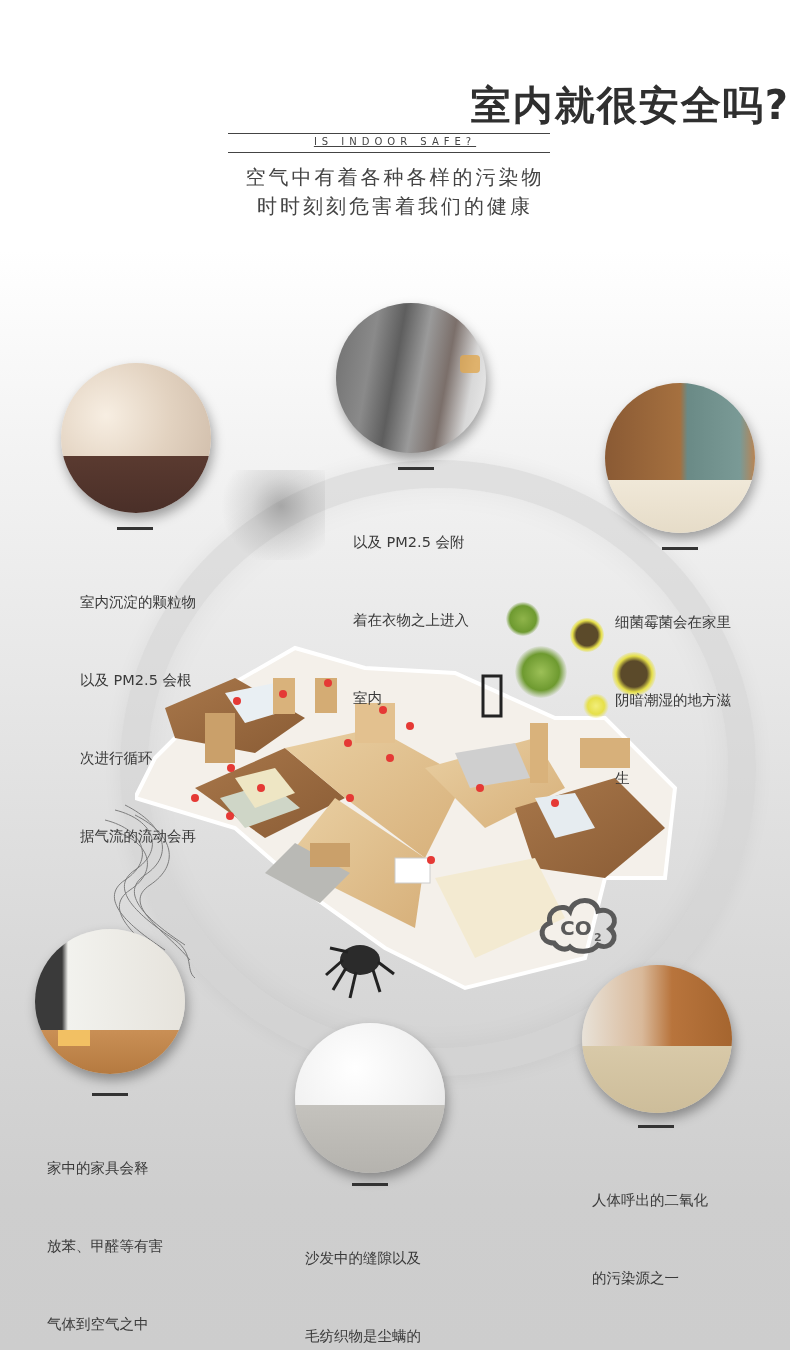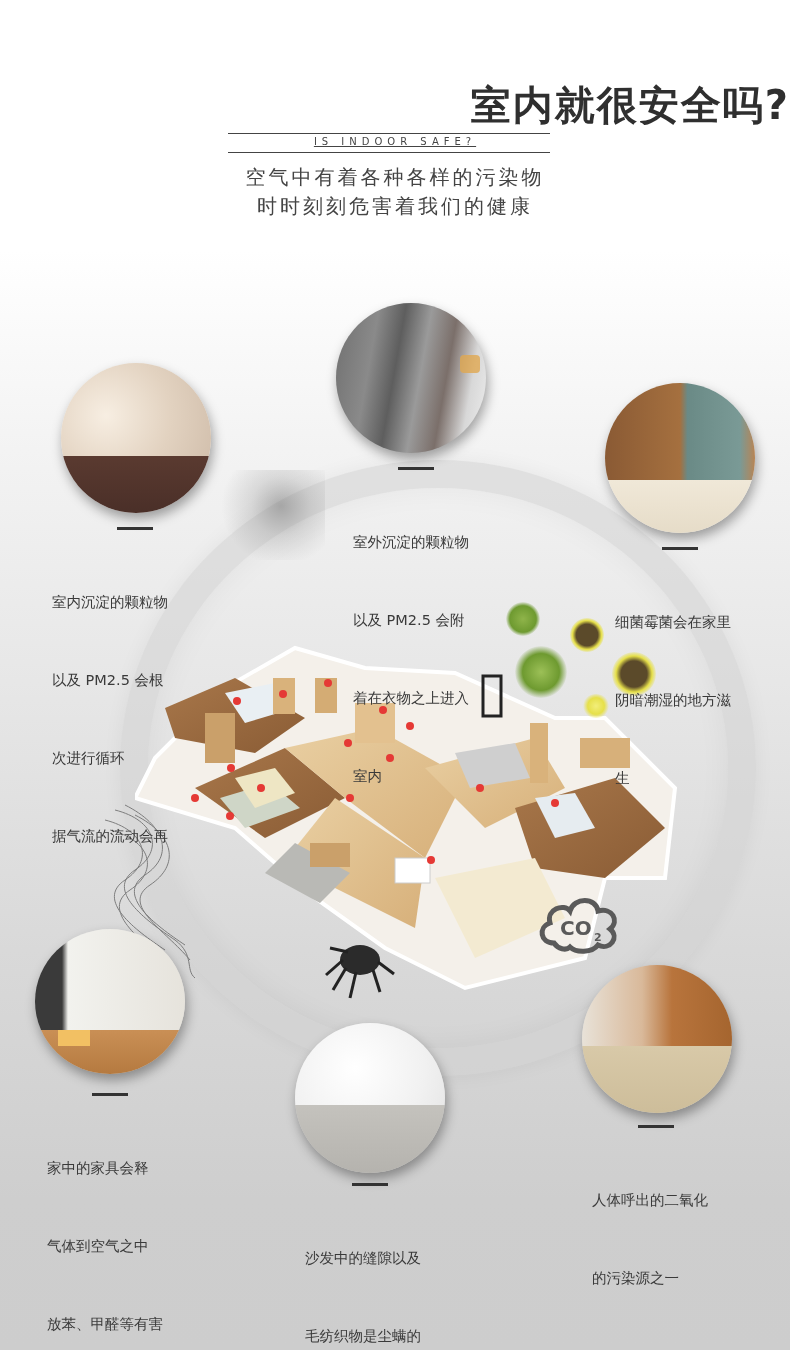--- a/index.html
+++ b/index.html
@@ -157,35 +157,34 @@
     <text x="24" y="42" font-family="DejaVu Sans, sans-serif" font-weight="bold" font-size="20" fill="#5a5a5a">CO</text>
     <text x="58" y="48" font-family="DejaVu Sans, sans-serif" font-weight="bold" font-size="11" fill="#5a5a5a">2</text>
   </svg>
 </div>
 
 <div class="abs photo" style="left:61px;top:363px;width:150px;height:150px;
   background:
     linear-gradient(to bottom, rgba(0,0,0,0) 62%, #5a3a30 62%, #4a2f28 100%),
     radial-gradient(circle at 30% 35%, #f7eee2 0, #e2d2c0 45%, #c9b5a2 100%);"></div>
 <div class="abs bar" style="left:117px;top:527px"></div>
-<div class="abs caption" style="left:52px;top:537px;width:190px">
+<div class="abs caption" style="left:80px;top:537px;width:190px">
   <div>室内沉淀的颗粒物</div>
   <div>以及 PM2.5 会根</div>
   <div>次进行循环</div>
   <div>据气流的流动会再</div>
 </div>
 
 <div class="abs photo" style="left:336px;top:303px;width:150px;height:150px;
   background:
     linear-gradient(100deg, #6f6f6f 0, #8a8a8a 25%, #5e5e5e 40%, #9a9a9a 55%, #7b6f6a 70%, #d8d8d8 85%, #eeeeee 100%),
     #888;"></div>
 <div class="abs" style="left:460px;top:355px;width:20px;height:18px;background:#e0a850;border-radius:4px;opacity:0.8"></div>
 <div class="abs bar" style="left:398px;top:467px"></div>
 <div class="abs caption" style="left:353px;top:477px;width:170px">
-  <div>室外沉淀的颗粒物</div>
   <div>以及 PM2.5 会附</div>
   <div>着在衣物之上进入</div>
   <div>室内</div>
 </div>
 
 <div class="abs photo" style="left:605px;top:383px;width:150px;height:150px;
   background:
     linear-gradient(to bottom, rgba(0,0,0,0) 65%, #f0e8d8 65%, #e6dcc8 100%),
     linear-gradient(to right, #8a5a34 0, #a5703f 50%, #6a8a86 55%, #7a9a96 90%, #b88454 100%);"></div>
 <div class="abs bar" style="left:662px;top:547px"></div>
@@ -196,22 +195,22 @@
 </div>
 
 <div class="abs photo" style="left:35px;top:929px;width:150px;height:145px;
   background:
     linear-gradient(to bottom, rgba(0,0,0,0) 70%, #c98f55 70%, #b57a40 100%),
     linear-gradient(to right, #3a3a3a 0, #3a3a3a 18%, #f2f2ee 22%, #e6e3dc 100%);"></div>
 <div class="abs" style="left:58px;top:1030px;width:32px;height:16px;background:#f2c063"></div>
 <div class="abs bar" style="left:92px;top:1093px"></div>
 <div class="abs caption" style="left:47px;top:1103px;width:170px">
   <div>家中的家具会释</div>
+  <div>放苯、甲醛等有害</div>
   <div>气体到空气之中</div>
-  <div>放苯、甲醛等有害</div>
 </div>
 
 <div class="abs photo" style="left:295px;top:1023px;width:150px;height:150px;
   background:
     linear-gradient(to bottom, rgba(0,0,0,0) 55%, #c4c2bd 55%, #b5b3ae 100%),
     radial-gradient(circle at 40% 30%, #ffffff 0, #f1f1f1 50%, #dcdcdc 100%);"></div>
 <div class="abs bar" style="left:352px;top:1183px"></div>
 <div class="abs caption" style="left:305px;top:1193px;width:170px">
   <div>沙发中的缝隙以及</div>
   <div>毛纺织物是尘螨的</div>

